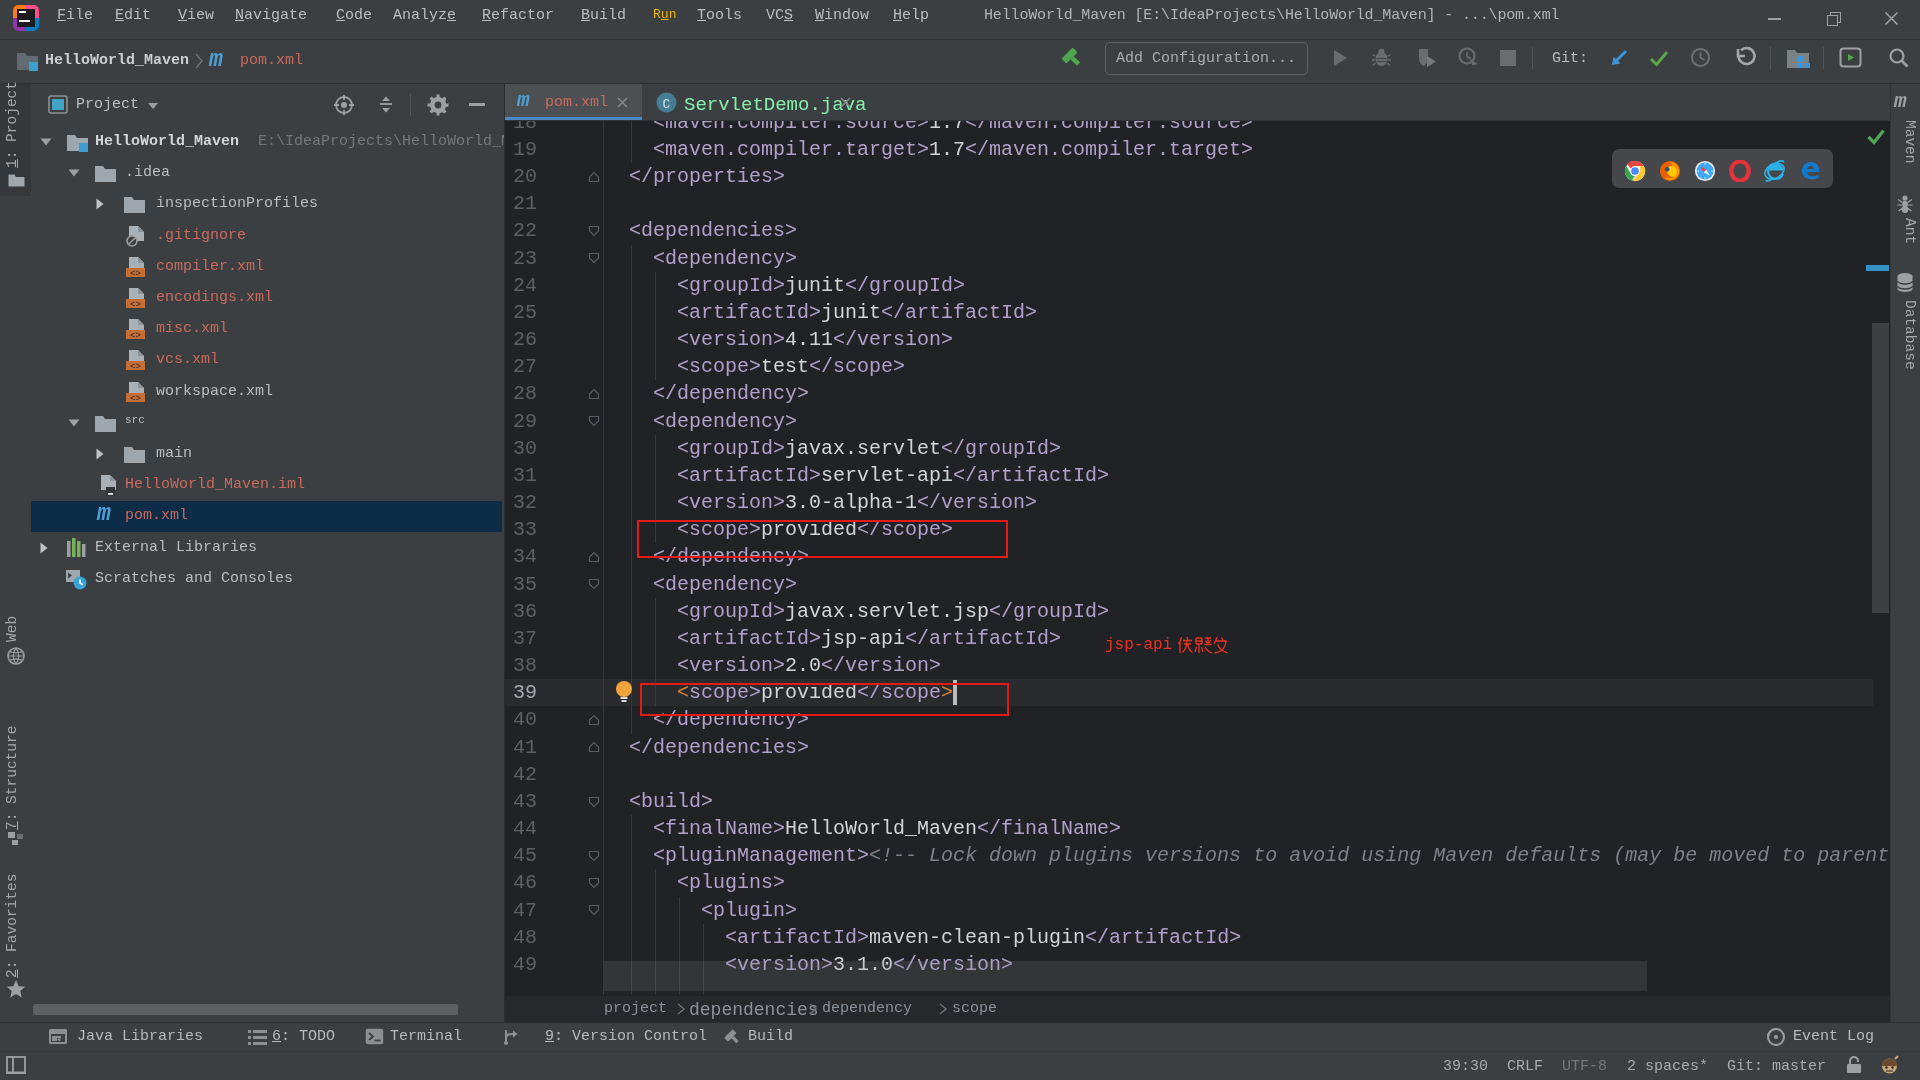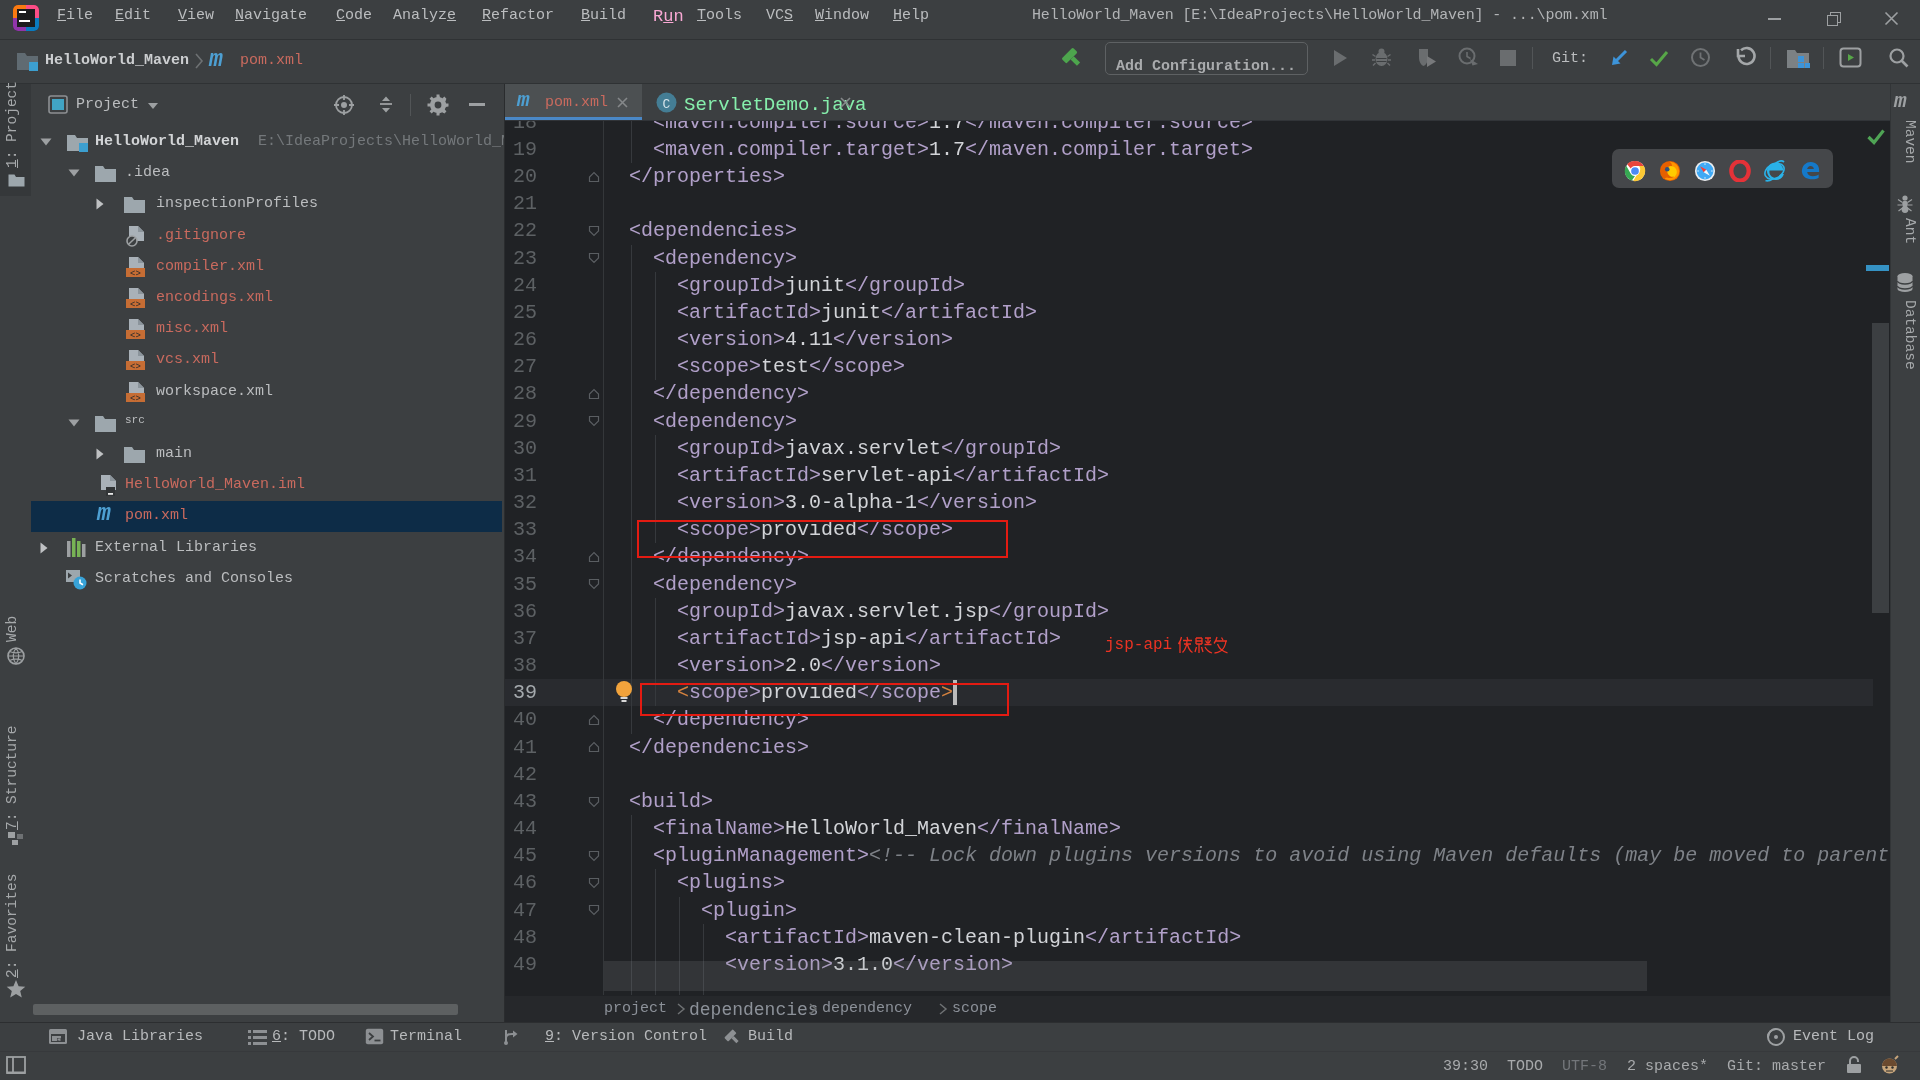--- a/index.html
+++ b/index.html
@@ -23,26 +23,26 @@
 <div class="ab" style="left:6px;top:15px;width:11px;height:2px;background:#fff;"></div>
 </div>
 <div class="ab" style="left:57px;top:7px;font-size:15px;color:#bbbdbf;"><span style="text-decoration:underline;">F</span>ile</div>
 <div class="ab" style="left:115px;top:7px;font-size:15px;color:#bbbdbf;"><span style="text-decoration:underline;">E</span>dit</div>
 <div class="ab" style="left:178px;top:7px;font-size:15px;color:#bbbdbf;"><span style="text-decoration:underline;">V</span>iew</div>
 <div class="ab" style="left:235px;top:7px;font-size:15px;color:#bbbdbf;"><span style="text-decoration:underline;">N</span>avigate</div>
 <div class="ab" style="left:336px;top:7px;font-size:15px;color:#bbbdbf;"><span style="text-decoration:underline;">C</span>ode</div>
 <div class="ab" style="left:393px;top:7px;font-size:15px;color:#bbbdbf;">Analyz<span style="text-decoration:underline;">e</span></div>
 <div class="ab" style="left:482px;top:7px;font-size:15px;color:#bbbdbf;"><span style="text-decoration:underline;">R</span>efactor</div>
 <div class="ab" style="left:581px;top:7px;font-size:15px;color:#bbbdbf;"><span style="text-decoration:underline;">B</span>uild</div>
-<div class="ab" style="left:653px;top:7px;font-size:17px;color:#f9a8d4;">R<span style="text-decoration:underline;">u</span>n</div>
+<div class="ab" style="left:653px;top:7px;font-size:13px;color:#eab308;">R<span style="text-decoration:underline;">u</span>n</div>
 <div class="ab" style="left:697px;top:7px;font-size:15px;color:#bbbdbf;"><span style="text-decoration:underline;">T</span>ools</div>
 <div class="ab" style="left:766px;top:7px;font-size:15px;color:#bbbdbf;">VC<span style="text-decoration:underline;">S</span></div>
 <div class="ab" style="left:815px;top:7px;font-size:15px;color:#bbbdbf;"><span style="text-decoration:underline;">W</span>indow</div>
 <div class="ab" style="left:893px;top:7px;font-size:15px;color:#bbbdbf;"><span style="text-decoration:underline;">H</span>elp</div>
-<div class="ab" style="left:984px;top:7px;font-size:15px;color:#b2b4b6;letter-spacing:-0.15px;margin-left:48px;">HelloWorld_Maven [E:\IdeaProjects\HelloWorld_Maven] - ...\pom.xml</div>
+<div class="ab" style="left:984px;top:7px;font-size:15px;color:#b2b4b6;letter-spacing:-0.15px;">HelloWorld_Maven [E:\IdeaProjects\HelloWorld_Maven] - ...\pom.xml</div>
 <div class="ab" style="left:1768px;top:18px;width:13px;height:2px;background:#9da0a2;"></div>
 <div class="ab" style="left:1827px;top:15px;width:9px;height:9px;border:1.5px solid #9da0a2;background:#3c3f41;"></div>
 <div class="ab" style="left:1830px;top:12px;width:9px;height:9px;border:1.5px solid #9da0a2;"></div>
 <div class="ab" style="left:1827px;top:15px;width:9px;height:9px;border:1.5px solid #9da0a2;background:#3c3f41;"></div>
 <svg class="ab" style="left:1884px;top:11px;" width="15" height="15">
     <path d="M1.5 1.5 L13.5 13.5 M13.5 1.5 L1.5 13.5" stroke="#9da0a2" stroke-width="1.6"></path>
   </svg>
 <div class="ab" style="left:0;top:40px;width:1920px;height:43px;background:#3c3f41;border-bottom:1px solid #2f3234;"></div>
 <svg class="ab" style="left:16px;top:49px;" width="24" height="22">
 <path d="M1 4 h8 l2 3 h11 v14 h-21 z" fill="#606b72"></path>
@@ -54,21 +54,21 @@
   </svg>
 <div class="ab" style="left:209px;top:47px;font-size:23px;font-weight:bold;font-style:italic;color:#4d9fd2;">m</div>
 <div class="ab" style="left:240px;top:52px;font-size:15px;color:#c96a5e;">pom.xml</div>
 <svg class="ab" style="left:1059px;top:45px;" width="26" height="26" viewBox="0 0 26 26">
 <g transform="rotate(-45 13 13)">
       <rect x="5" y="6" width="16" height="7" rx="1.5" fill="#4da54d"></rect>
       <rect x="11" y="13" width="4.5" height="9" fill="#4da54d"></rect>
     </g>
   </svg>
 <div class="ab" style="left:1105px;top:42px;width:201px;height:31px;border:1px solid #5e6163;border-radius:5px;"></div>
-<div class="ab" style="left:1116px;top:58px;font-size:15px;color:#a9abad;font-weight:bold;">Add Configuration...</div>
+<div class="ab" style="left:1116px;top:50px;font-size:15px;color:#a9abad;">Add Configuration...</div>
 <svg class="ab" style="left:1330px;top:48px;" width="20" height="20">
     <path d="M4 2 L17 10 L4 18 Z" fill="#6a6d6f"></path>
   </svg>
 <svg class="ab" style="left:1371px;top:47px;" width="21" height="21" viewBox="0 0 21 21">
 <ellipse cx="10.5" cy="12" rx="6" ry="7" fill="#6a6d6f"></ellipse>
     <circle cx="10.5" cy="4.5" r="3" fill="#6a6d6f"></circle>
 <path d="M10.5 6 v13 M4.5 9.5 L1.5 7.5 M16.5 9.5 L19.5 7.5 M4 13 H1 M17 13 H20 M4.5 16 L2 18.5 M16.5 16 L19 18.5" stroke="#6a6d6f" stroke-width="1.4"></path>
 <path d="M5.5 11.5 h10 M5.5 14.5 h10" stroke="#3c3f41" stroke-width="1.2"></path>
   </svg>
 <svg class="ab" style="left:1416px;top:47px;" width="22" height="21" viewBox="0 0 22 21">
@@ -542,21 +542,21 @@
     <path d="M10 2 a8 8 0 0 0 -8 8" fill="none" stroke="#9da0a2" stroke-width="2"></path>
     <circle cx="10" cy="10" r="2" fill="#9da0a2"></circle>
   </svg>
 <div class="ab" style="left:1793px;top:1028px;font-size:15px;color:#b7b9bb;">Event Log</div>
 <svg class="ab" style="left:6px;top:1056px;" width="20" height="18">
     <rect x="1" y="1" width="18" height="16" fill="none" stroke="#9da0a2" stroke-width="1.8"></rect>
     <path d="M7 1 V17" stroke="#9da0a2" stroke-width="1.8"></path>
     <path d="M1 17 h18" stroke="#9da0a2" stroke-width="3"></path>
   </svg>
 <div class="ab" style="left:1443px;top:1058px;font-size:15px;color:#a8aaac;">39:30</div>
-<div class="ab" style="left:1507px;top:1058px;font-size:15px;color:#a8aaac;">TODO</div>
+<div class="ab" style="left:1507px;top:1058px;font-size:15px;color:#a8aaac;">CRLF</div>
 <div class="ab" style="left:1562px;top:1058px;font-size:15px;color:#73767a;">UTF-8</div>
 <div class="ab" style="left:1627px;top:1058px;font-size:15px;color:#a8aaac;">2 spaces*</div>
 <div class="ab" style="left:1727px;top:1058px;font-size:15px;color:#a8aaac;">Git: master</div>
 <svg class="ab" style="left:1846px;top:1056px;" width="16" height="18">
     <rect x="1" y="8" width="14" height="9" rx="1" fill="#9da0a2"></rect>
     <path d="M4 8 V5 a4 4 0 0 1 8 0 M12 5 v1" fill="none" stroke="#9da0a2" stroke-width="2"></path>
   </svg>
 <svg class="ab" style="left:1880px;top:1055px;" width="19" height="20">
     <circle cx="9.5" cy="11" r="7.5" fill="#c7a57b"></circle>
     <path d="M2 11 a7.5 7.5 0 0 1 15 0 z" fill="#6b4a2f"></path>

